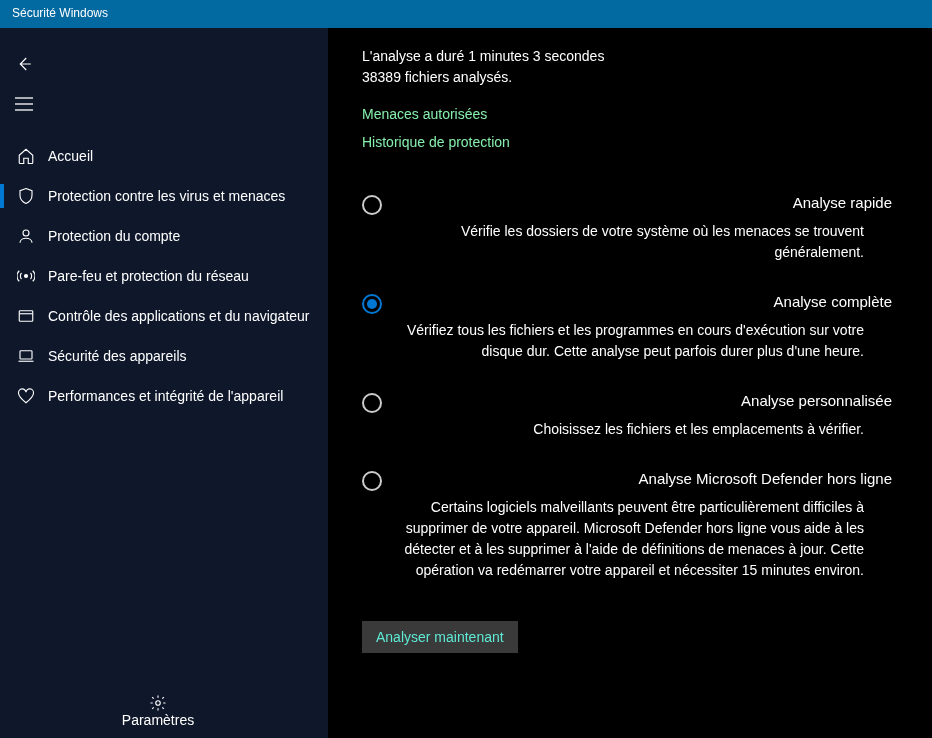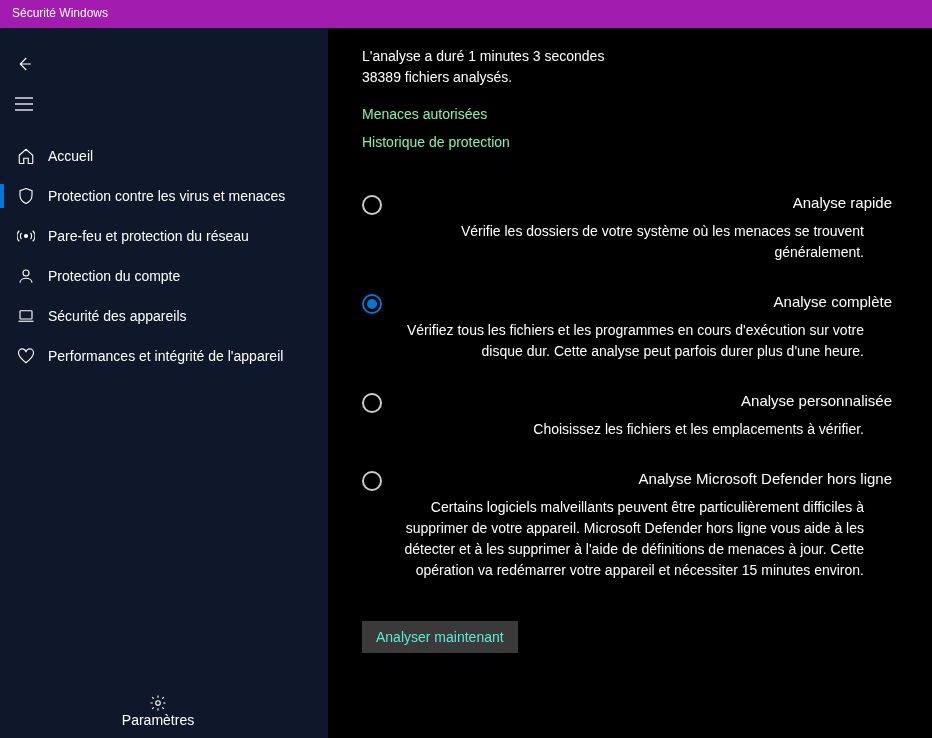--- a/index.html
+++ b/index.html
@@ -12,21 +12,21 @@
     height: 738px;
     overflow: hidden;
     display: flex;
     flex-direction: column;
   }
   .titlebar {
     height: 28px;
     padding: 6px 12px;
     font-size: 12px;
     color: #fff;
-    background: #a21caf;
+    background: #0369a1;
   }
   .app {
     flex: 1;
     display: flex;
     min-height: 0;
   }
   .sidebar {
     width: 328px;
     background: #0f172a;
     display: flex;
@@ -197,38 +197,48 @@
               <path d="M12 2l8 3v6c0 5-3.5 9-8 11-4.5-2-8-6-8-11V5z"></path>
             </svg>
         </div>
         <span class="nav-label">Protection contre les virus et menaces</span>
       </div>
 
       <div class="nav-item">
         <div class="nav-indicator"></div>
         <div class="nav-icon">
           <svg width="18" height="18" viewBox="0 0 24 24" fill="none" stroke="#fff" stroke-width="1.5">
+              <circle cx="12" cy="8" r="4"></circle>
+              <path d="M4 21c0-4 4-6 8-6s8 2 8 6"></path>
+            </svg>
+        </div>
+        <span class="nav-label">Protection du compte</span>
+      </div>
+
+      <div class="nav-item">
+        <div class="nav-indicator"></div>
+        <div class="nav-icon">
+          <svg width="18" height="18" viewBox="0 0 24 24" fill="none" stroke="#fff" stroke-width="1.5">
               <circle cx="12" cy="12" r="2" fill="#fff"></circle>
               <path d="M6 8c-2 2-2 6 0 8M18 8c2 2 2 6 0 8M3 5c-4 4-4 10 0 14M21 5c4 4 4 10 0 14"></path>
             </svg>
         </div>
         <span class="nav-label">Pare-feu et protection du réseau</span>
       </div>
 
       <div class="nav-item">
         <div class="nav-indicator"></div>
         <div class="nav-icon">
           <svg width="18" height="18" viewBox="0 0 24 24" fill="none" stroke="#fff" stroke-width="1.5">
-              <circle cx="12" cy="8" r="4"></circle>
-              <path d="M4 21c0-4 4-6 8-6s8 2 8 6"></path>
-            </svg>
-        </div>
-        <span class="nav-label">Protection du compte</span>
-      </div>
-
+              <rect x="3" y="5" width="18" height="14" rx="1"></rect>
+              <line x1="3" y1="9" x2="21" y2="9"></line>
+            </svg>
+        </div>
+        <span class="nav-label">Contrôle des applications et du navigateur</span>
+      </div>
 
       <div class="nav-item">
         <div class="nav-indicator"></div>
         <div class="nav-icon">
           <svg width="18" height="18" viewBox="0 0 24 24" fill="none" stroke="#fff" stroke-width="1.5">
               <rect x="4" y="5" width="16" height="11" rx="1"></rect>
               <line x1="2" y1="19" x2="22" y2="19"></line>
             </svg>
         </div>
         <span class="nav-label">Sécurité des appareils</span>

